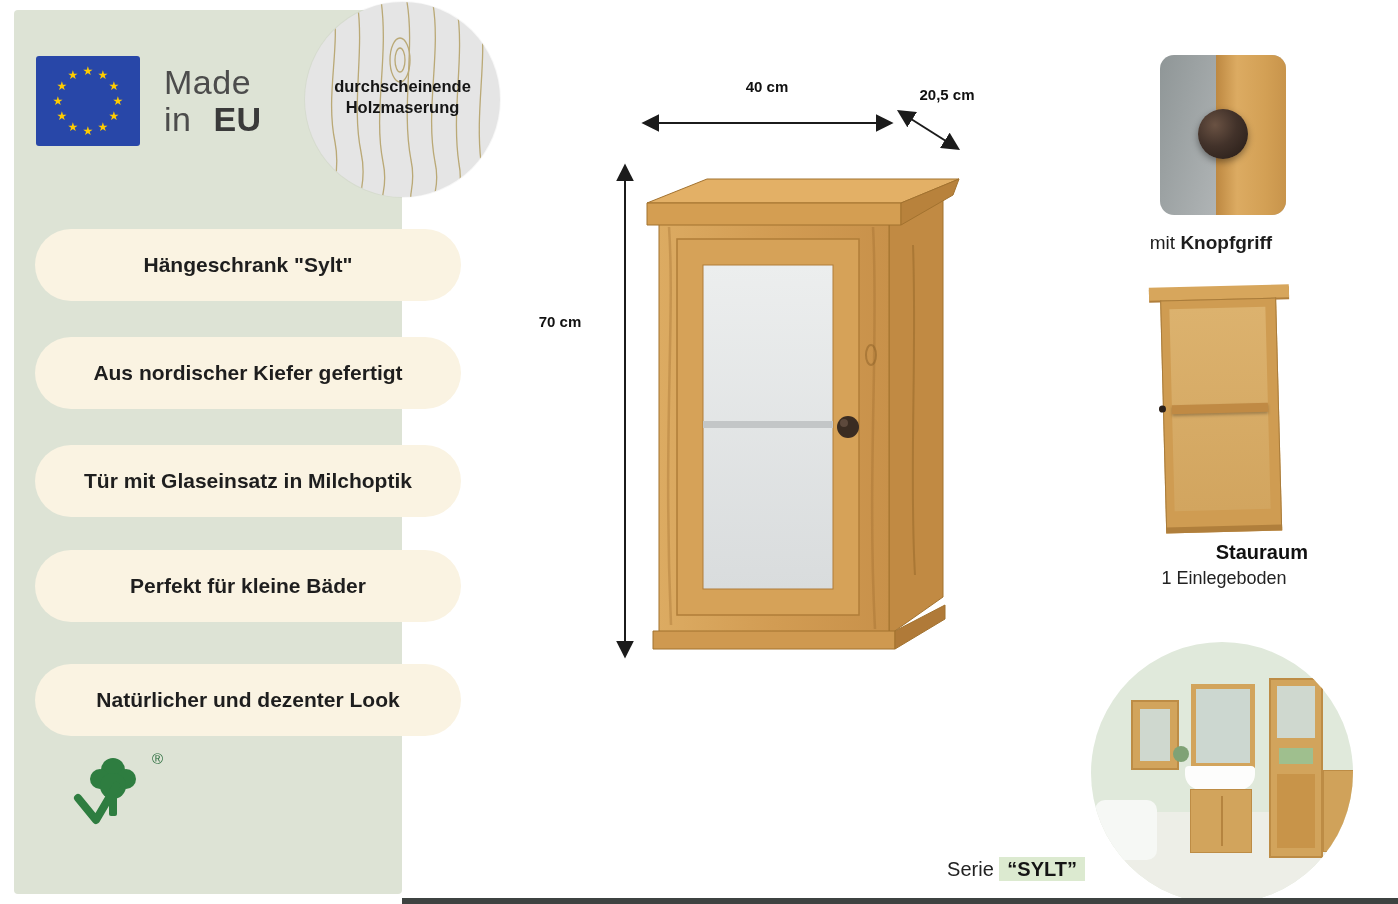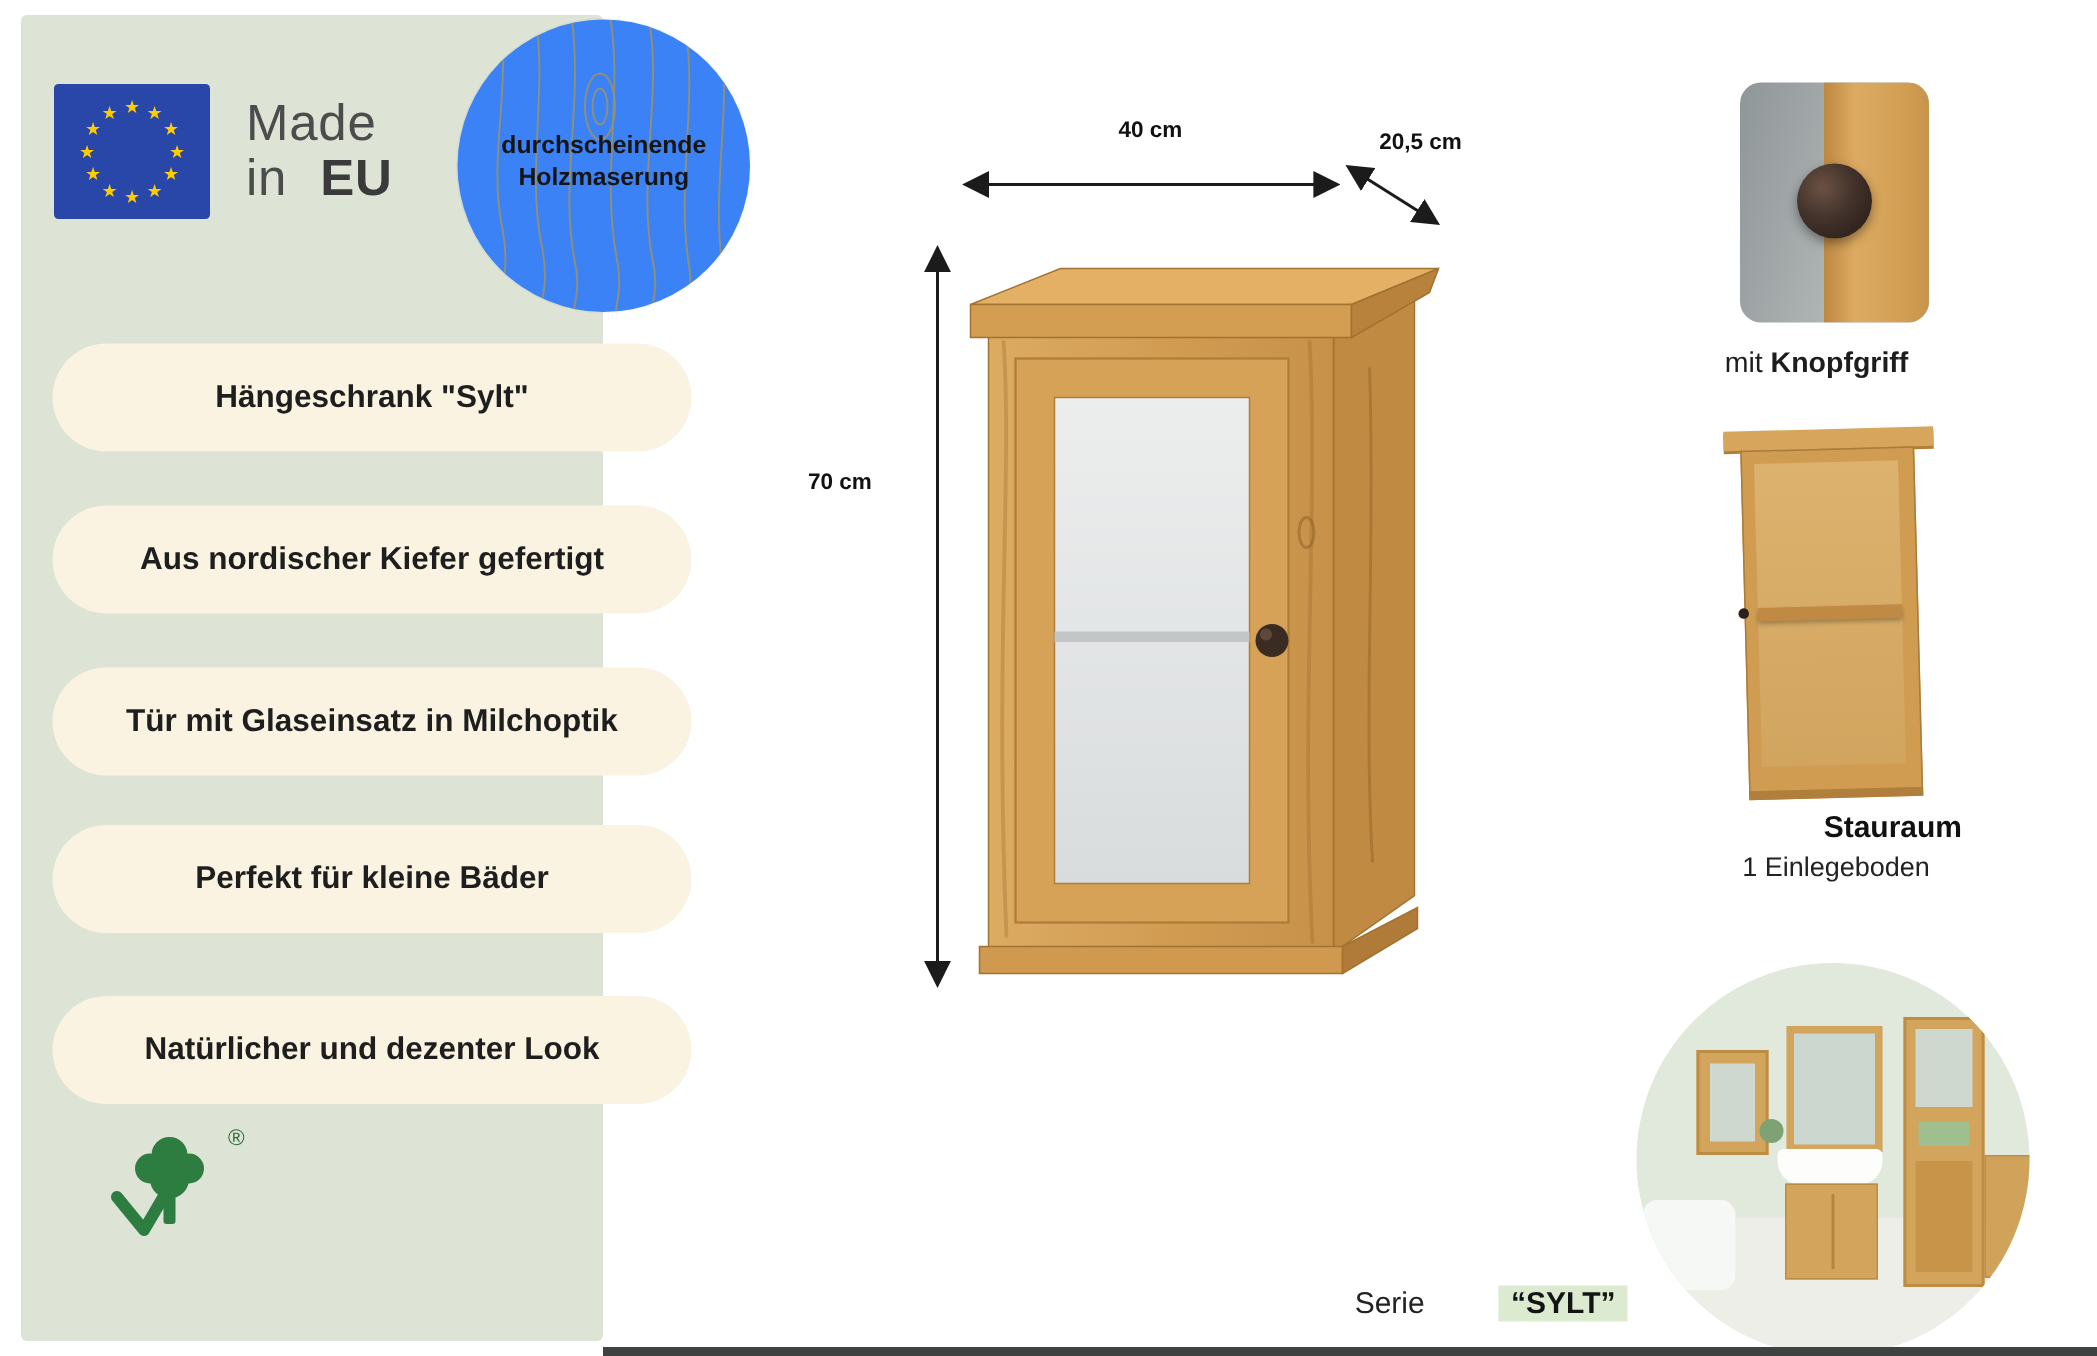--- a/index.html
+++ b/index.html
@@ -12,21 +12,21 @@
 
   
   .left-panel{left:14px;top:10px;width:388px;height:884px;background:#dde3d5;border-radius:4px;}
 
   
   .eu-flag{left:36px;top:56px;width:104px;height:90px;background:#2847a8;border-radius:3px;}
   .made-text{left:164px;top:64px;font-size:34px;line-height:1.1;color:#4c4c4c;letter-spacing:.5px;}
   .made-text b{color:#3a3a3a;margin-left:12px;}
 
   
-  .grain-circle{left:305px;top:13px;width:195px;height:195px;border-radius:50%;background:#3b82f6;overflow:hidden;box-shadow:0 0 0 1px rgba(0,0,0,.03);}
+  .grain-circle{left:305px;top:2px;width:195px;height:195px;border-radius:50%;background:#e5e5e5;overflow:hidden;box-shadow:0 0 0 1px rgba(0,0,0,.03);}
   .grain-label{position:absolute;top:74px;left:16px;right:16px;text-align:center;font-size:16.5px;font-weight:700;color:#151515;line-height:1.25;}
 
   
   .pill{left:35px;width:426px;height:72px;border-radius:38px;background:#faf3e2;
         display:flex;align-items:center;justify-content:center;text-align:center;
         font-weight:700;font-size:21px;color:#1e1e1e;}
   .pill1{top:229px}.pill2{top:337px}.pill3{top:445px}.pill4{top:550px}.pill5{top:664px}
 
   
   .fsc{left:56px;top:746px;width:122px;height:140px;}
@@ -76,21 +76,21 @@
   .bath-vanity{position:absolute;left:99px;top:147px;width:60px;height:62px;background:#d2a45c;border:1px solid #bd8c45;}
   .bath-vanity-split{position:absolute;left:50%;top:6px;bottom:6px;width:2px;background:#b5843f;}
   .bath-tall{position:absolute;left:178px;top:36px;width:50px;height:176px;background:#d2a45c;border:2px solid #bd8c45;}
   .bath-tall-glass{position:absolute;left:6px;top:6px;right:6px;height:52px;background:#cfd8cf;}
   .bath-tall-towel{position:absolute;left:8px;top:68px;right:8px;height:16px;background:#9fbf8e;}
   .bath-tall-door{position:absolute;left:6px;top:94px;right:6px;bottom:8px;background:#c89449;}
   .bath-side{position:absolute;left:232px;top:128px;width:34px;height:80px;background:#d0a25a;border:1px solid #bd8c45;}
 
   
   .series-note{left:640px;top:824px;width:445px;text-align:right;font-size:20px;line-height:1.5;color:#222;}
-  .series-highlight{font-weight:700;background:#dcead0;padding:1px 8px;color:#141414;margin-left:44px;}
+  .series-highlight{font-weight:700;background:#dcead0;padding:1px 8px;color:#141414;}
 
   
   .bottom-line{left:402px;right:0;bottom:0;height:6px;background:#3e4341;}
 </style>
 </head>
 <body>
 
 <div class="abs left-panel"></div>
 
 <div class="abs eu-flag">

